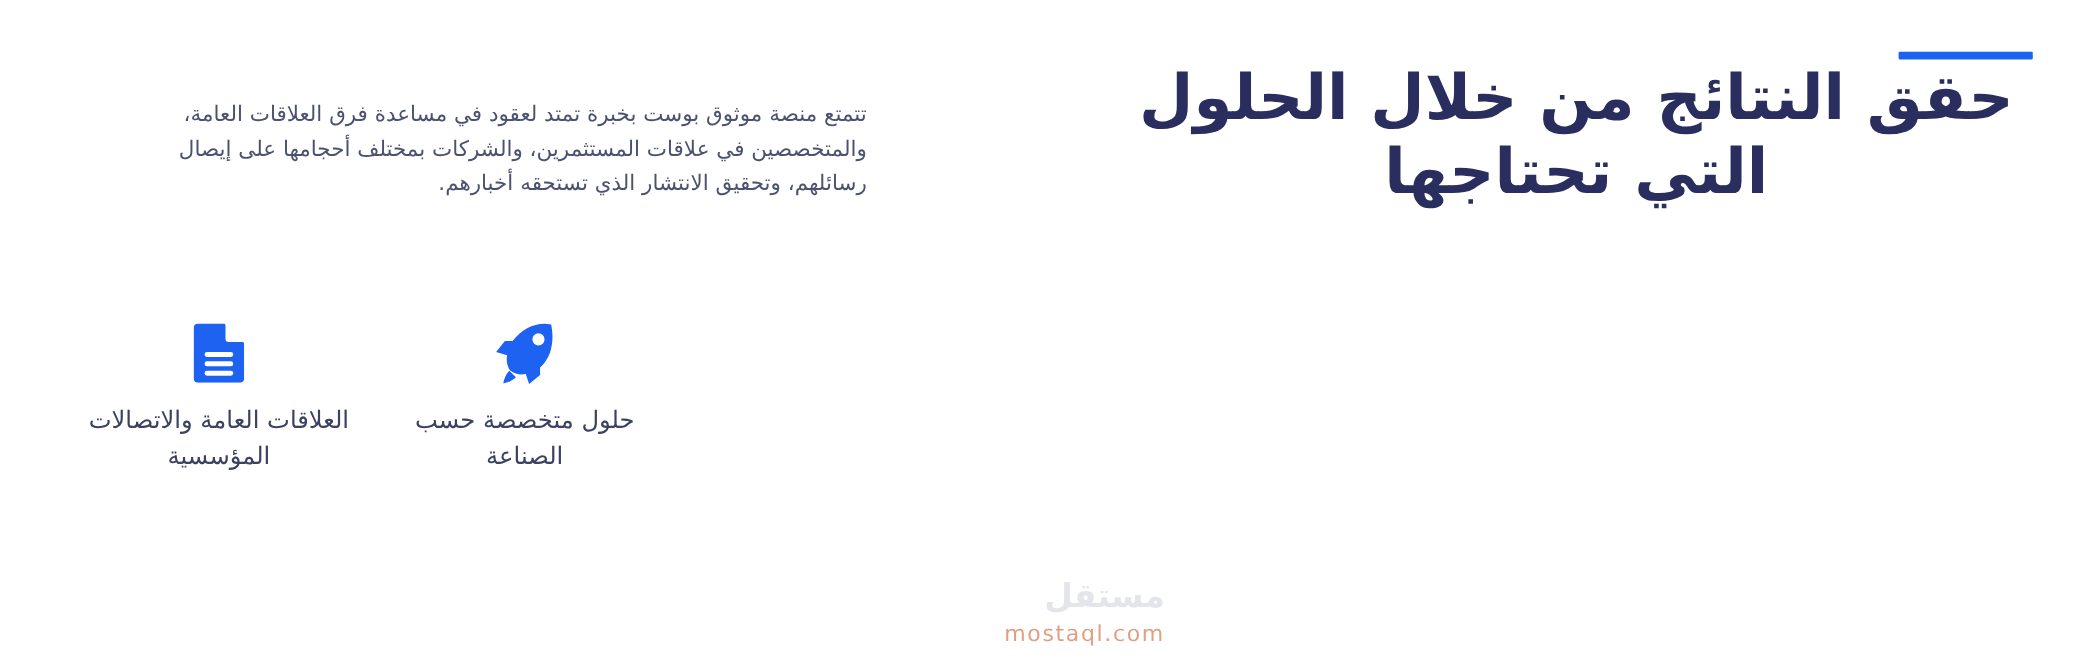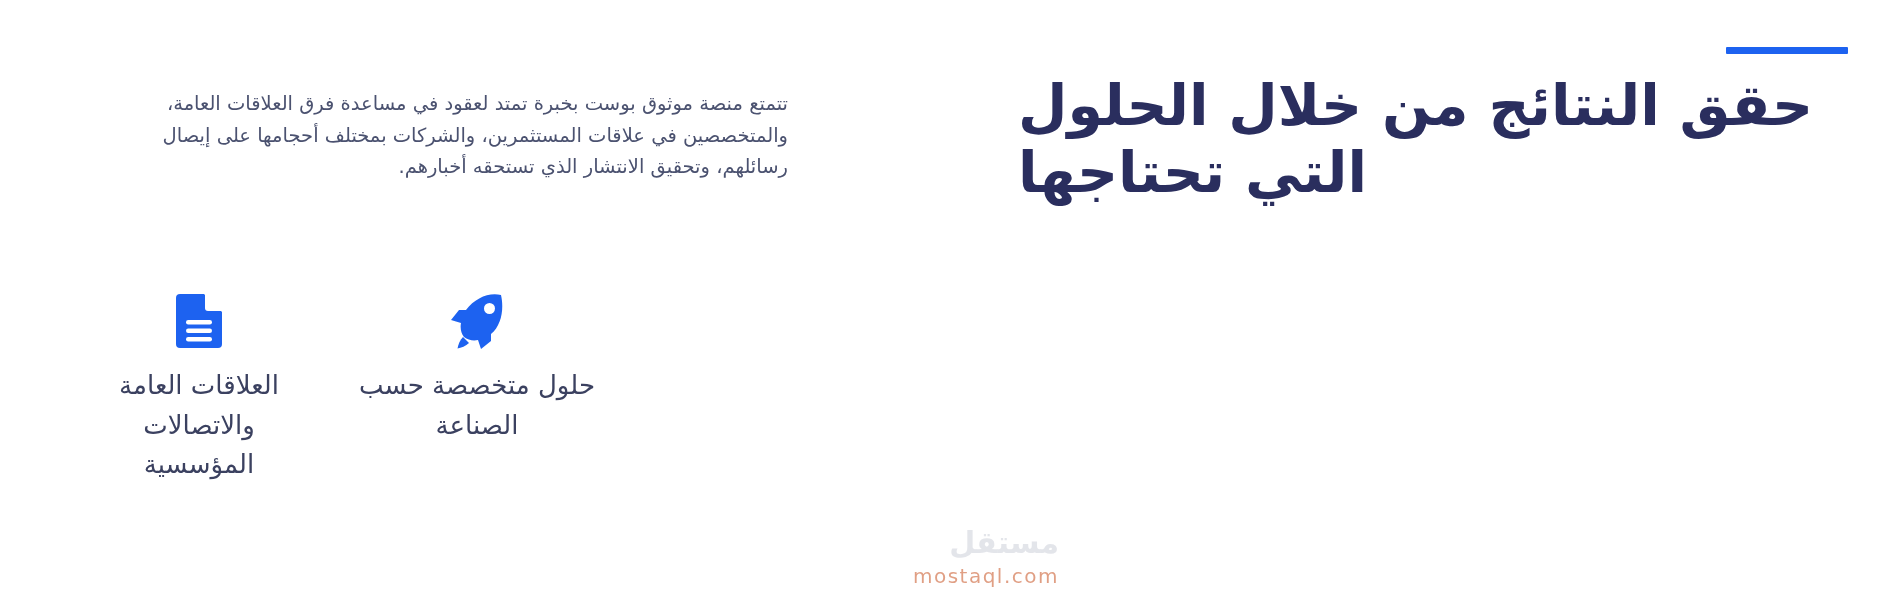--- a/index.html
+++ b/index.html
@@ -33,24 +33,24 @@
     top:47px;
     right:50px;
     width:122px;
     height:7px;
     background:#1d62f0;
     border-radius:1px;
   }
 
   .headline {
     position:absolute;
-    top:72px;
+    top:56px;
     right:50px;
     width:830px;
-    text-align:left;
+    text-align:center;
     direction:rtl;
     color:#2a2e5e;
     font-family:"DejaVu Sans", sans-serif;
     font-weight:bold;
     font-size:57px;
     line-height:1.17;
     letter-spacing:-0.5px;
     white-space:pre-line;
   }
 
@@ -96,21 +96,21 @@
     justify-content:center;
     margin-bottom:14px;
   }
   .feature-icon svg { display:block; }
 
   .feature-label {
     text-align:center;
     direction:rtl;
     color:#3b4160;
     font-family:"DejaVu Sans", sans-serif;
-    font-size:26px;
+    font-size:22px;
     line-height:1.52;
     font-weight:400;
     max-width:250px;
     white-space:pre-line;
   }
 
   
   .watermark {
     position:absolute;
     left:50%;

